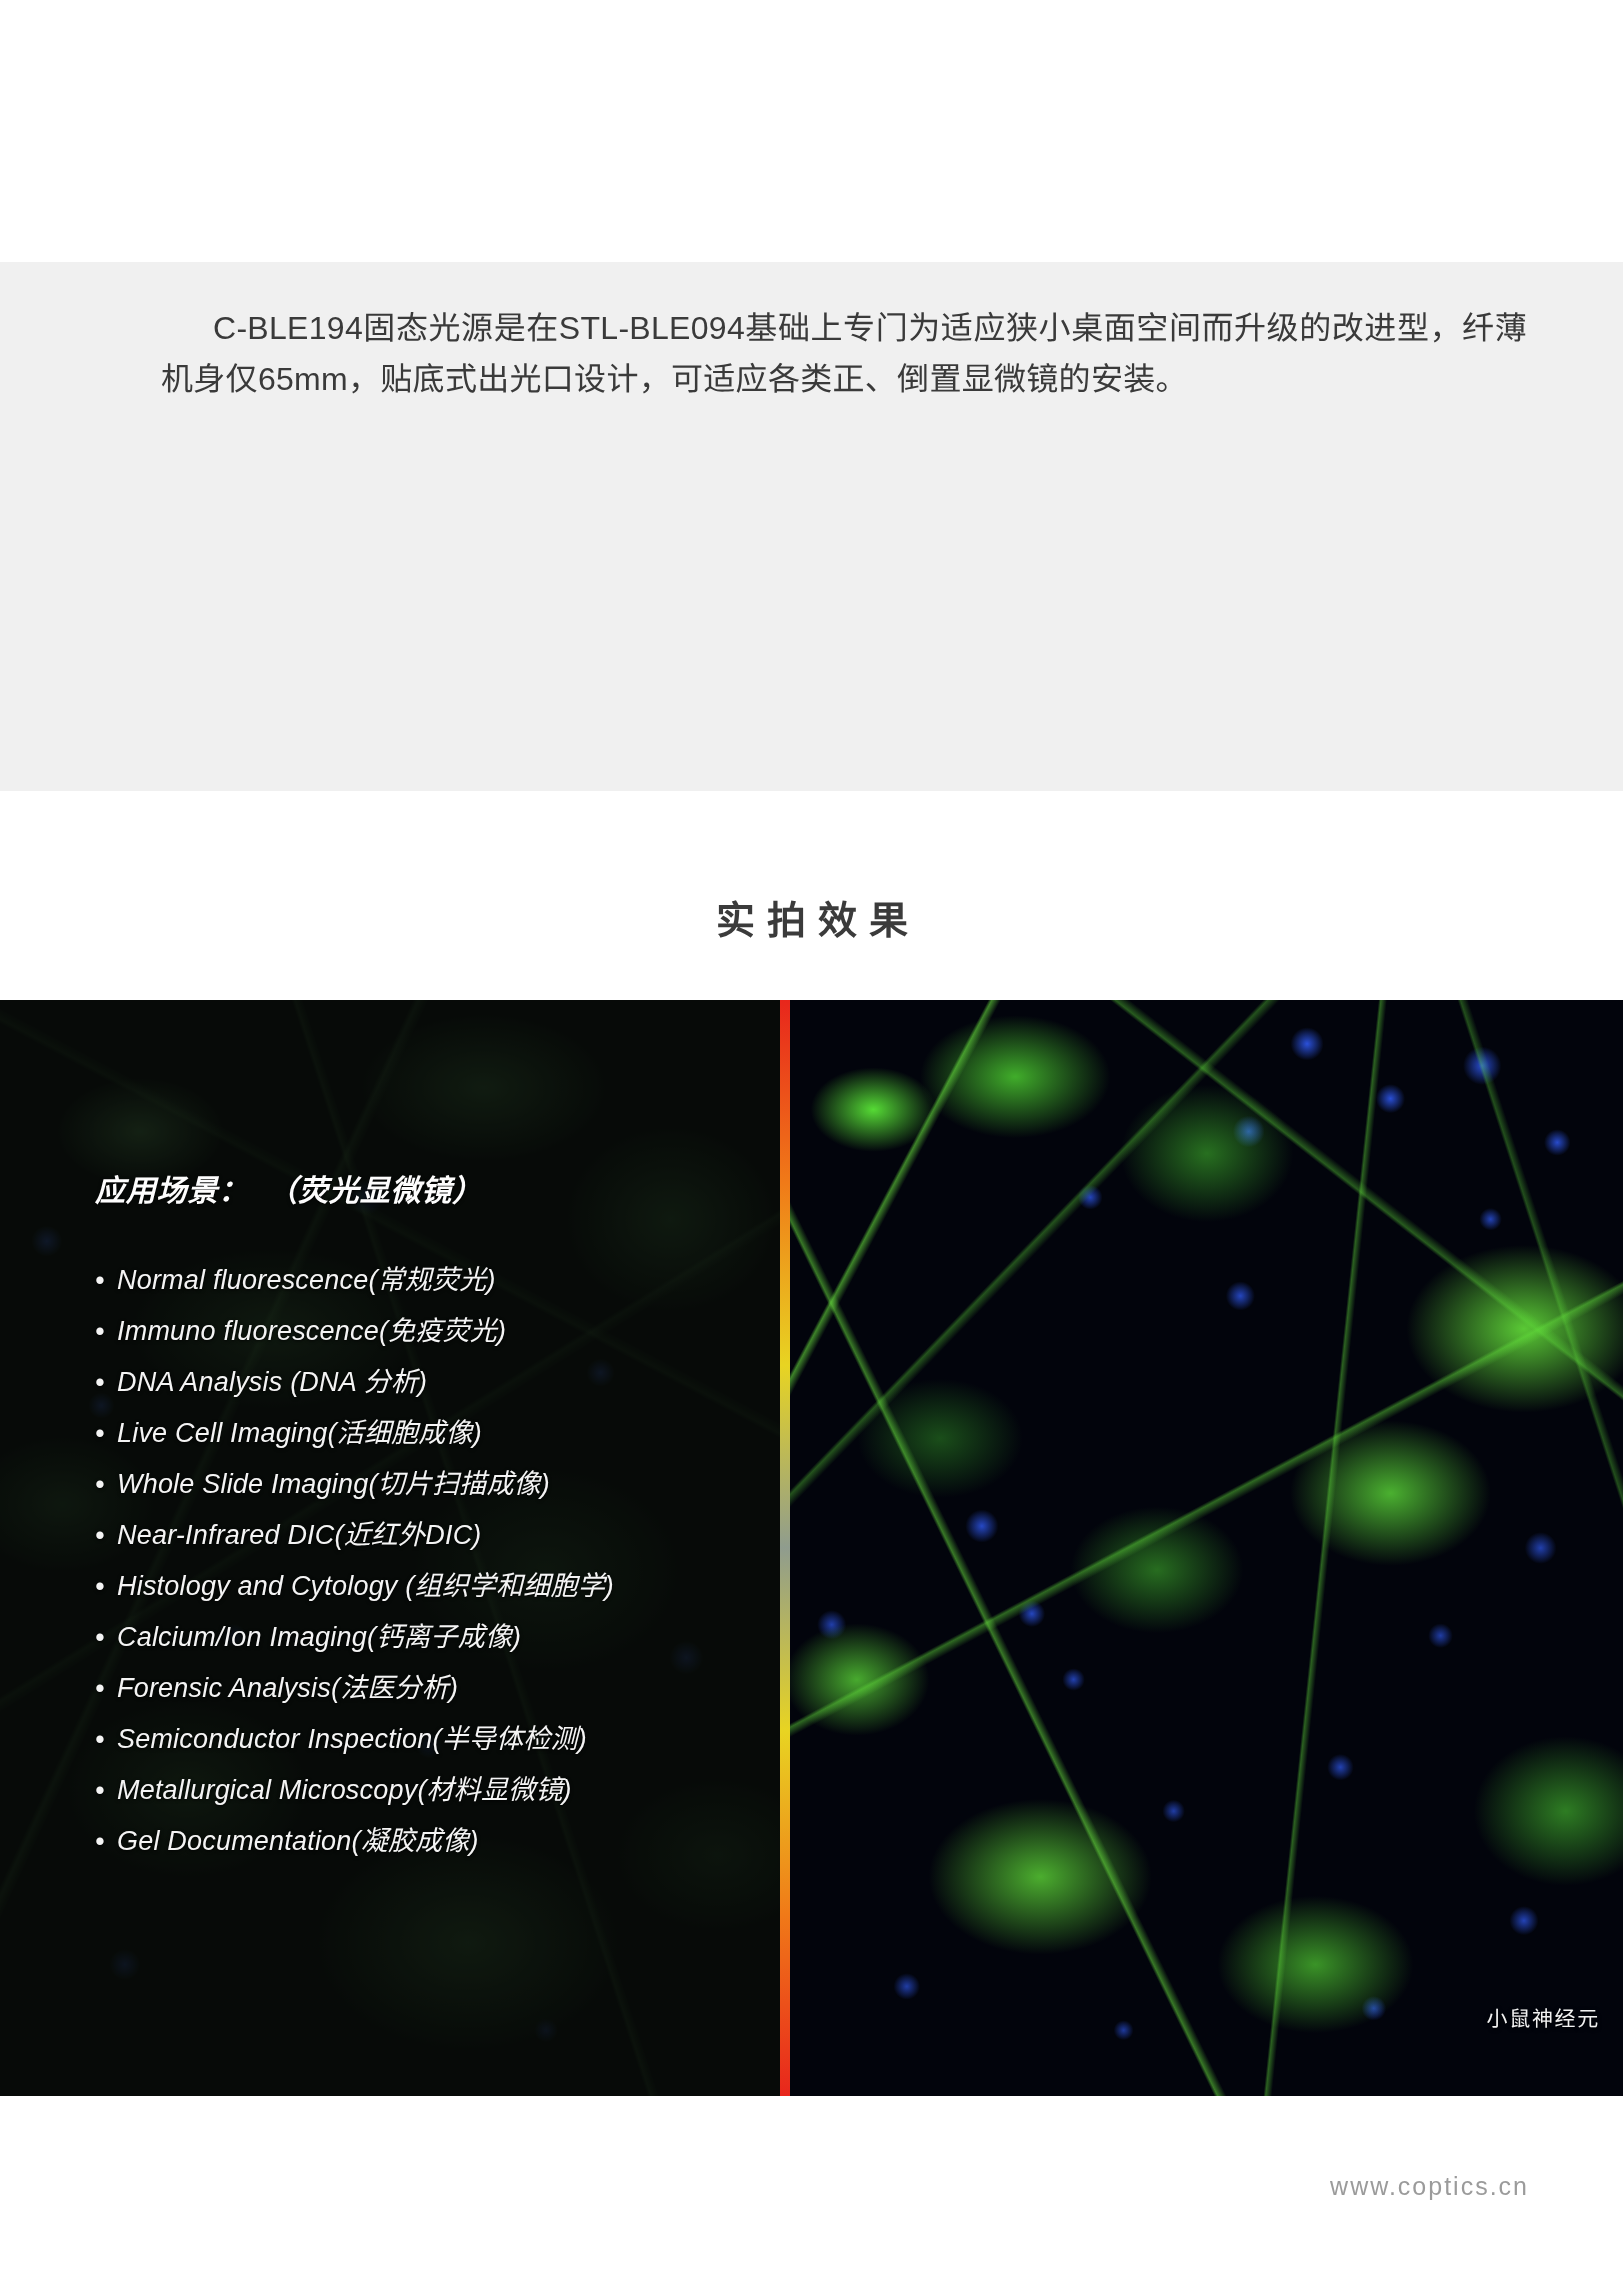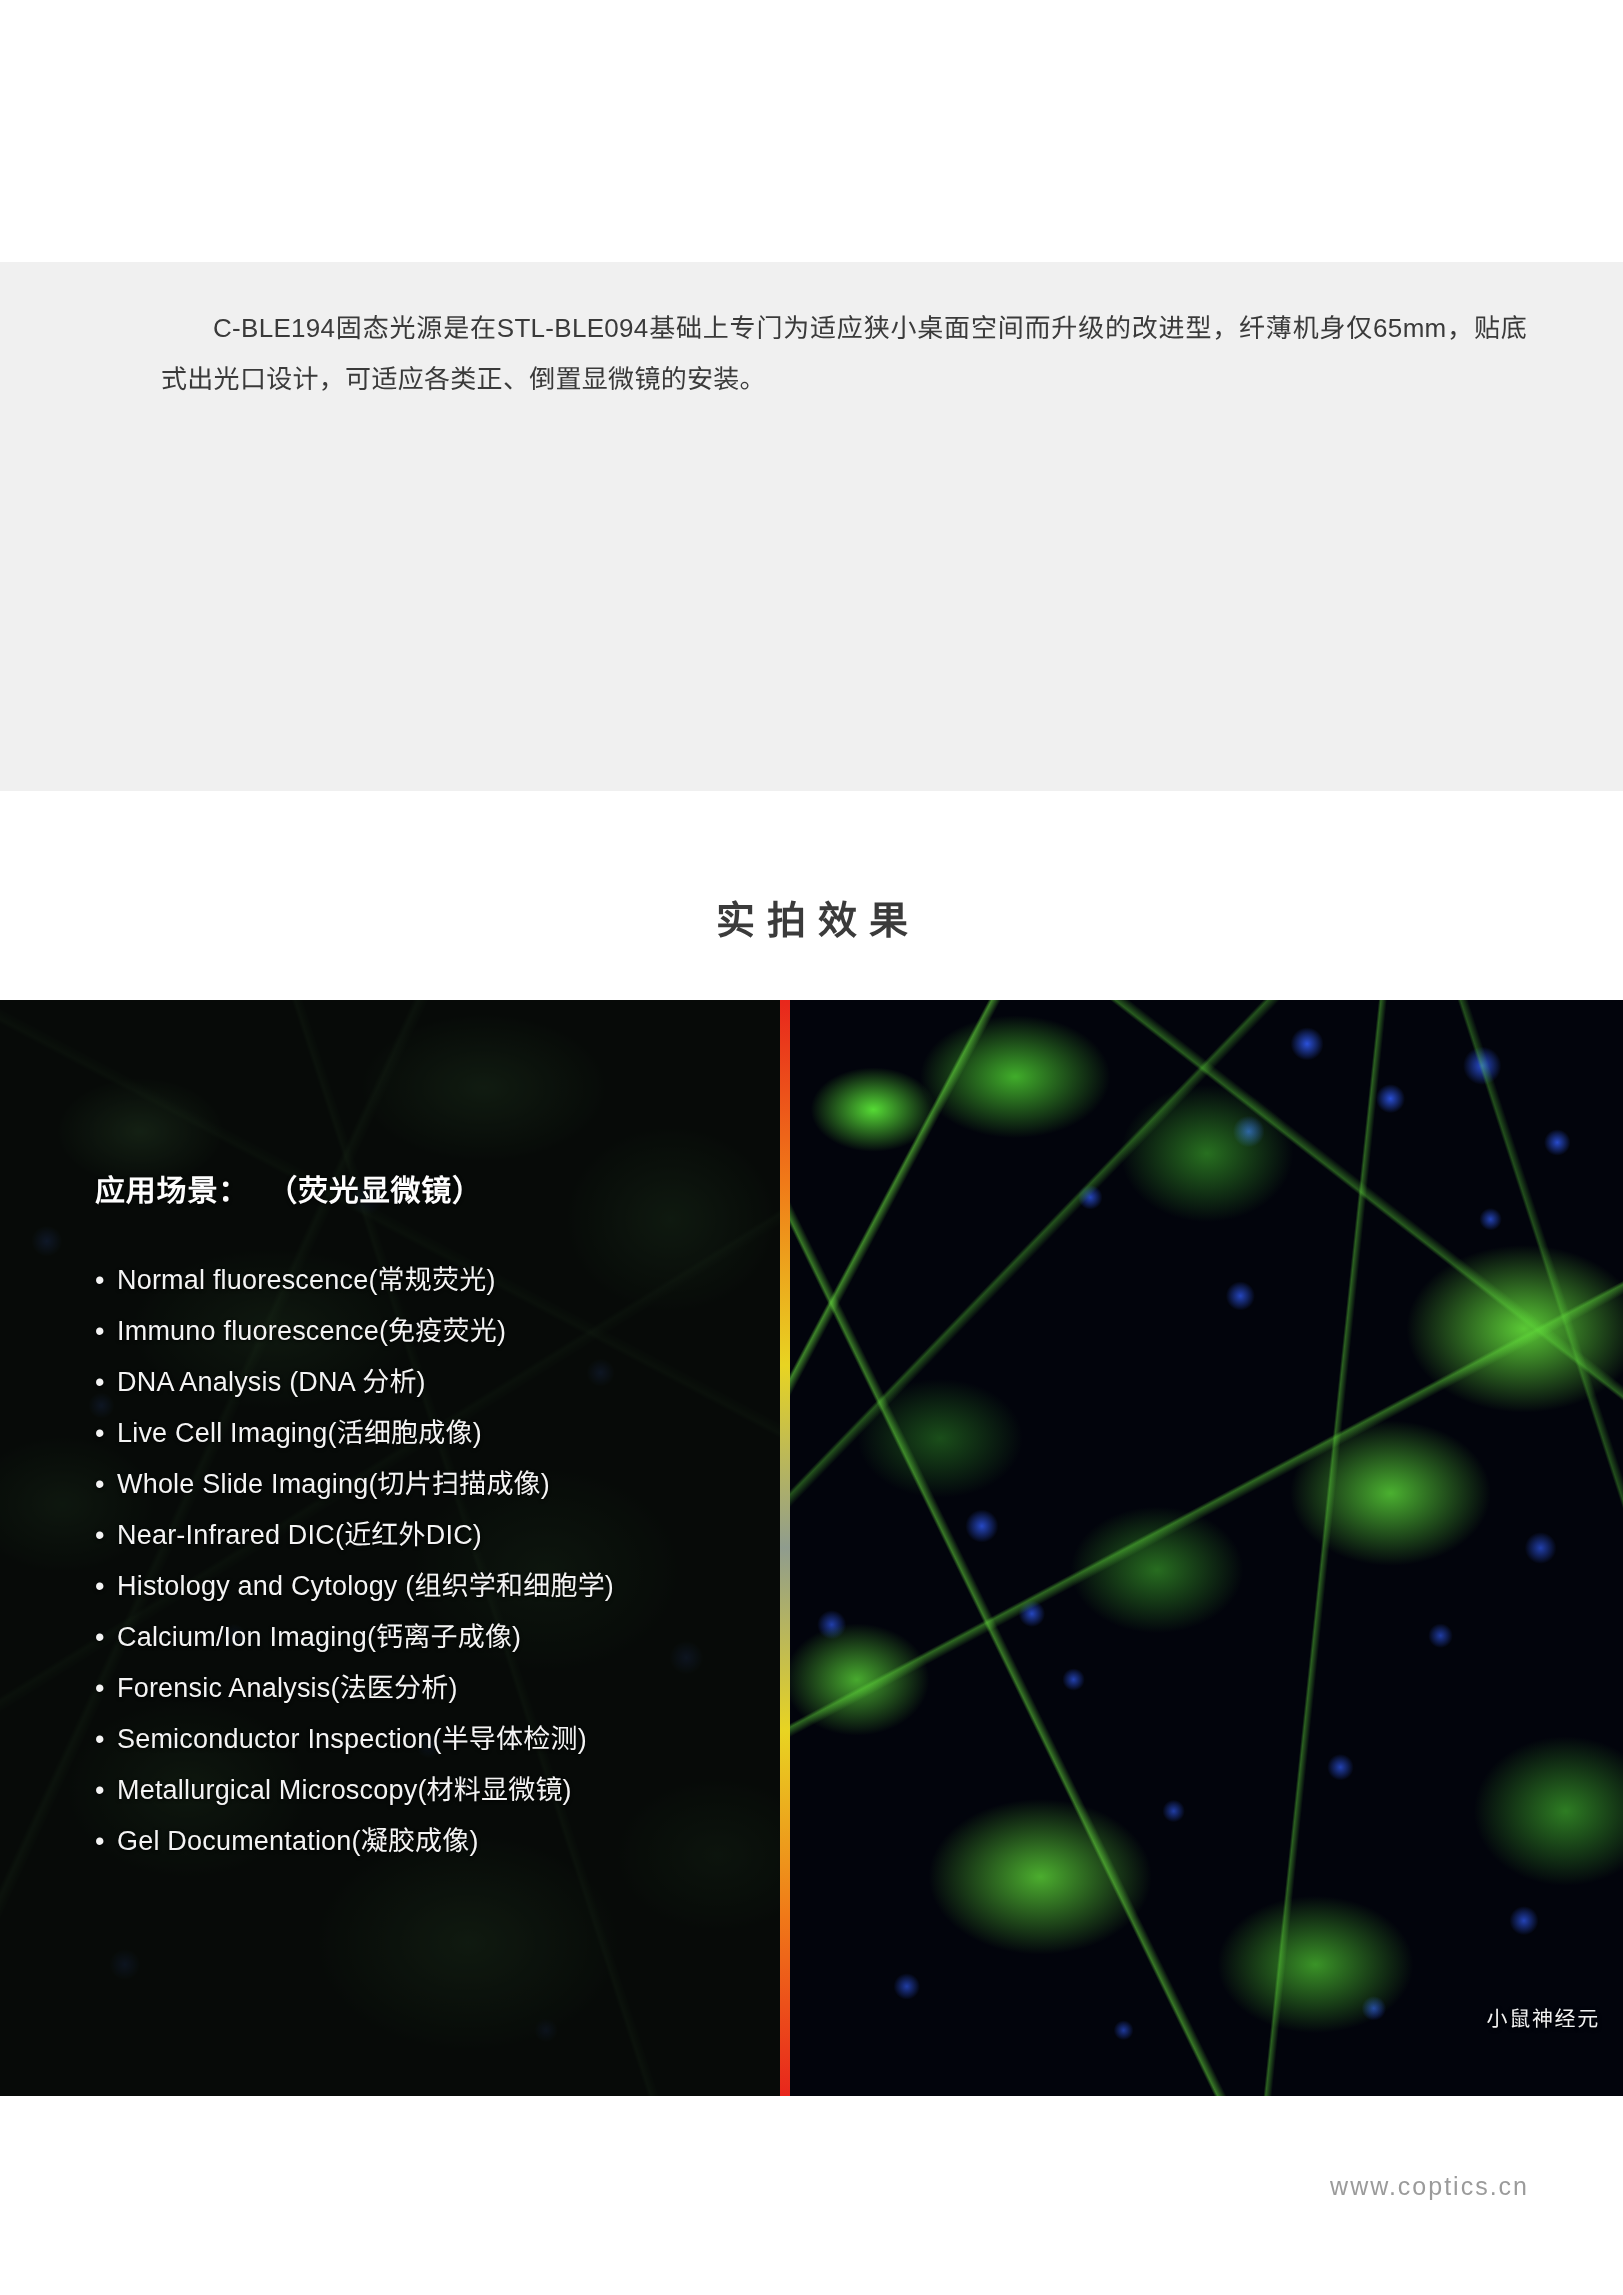--- a/index.html
+++ b/index.html
@@ -35,21 +35,21 @@
   }
   .desc-inner {
     position: absolute;
     left: 161px;
     top: 41px;
     width: 1366px;
   }
   .desc-para {
     margin: 0;
     color: #3a3a3a;
-    font-size: 26px;
+    font-size: 32px;
     line-height: 51px;
     letter-spacing: 0.3px;
     text-indent: 52px;
     text-align: justify;
     text-justify: inter-ideograph;
   }
   .desc-para + .desc-para { margin-top: 3.4px; }
 
   
   .section-title-wrap {
@@ -79,21 +79,21 @@
     height: 1096px;
     display: flex;
     overflow: hidden;
     background: #0b0f0c;
   }
 
   .panel {
     position: relative;
     overflow: hidden;
   }
-  .panel-left  { width: 780px; height: 100%; background: #14532d; }
+  .panel-left  { width: 780px; height: 100%; background: #14532d; font-style: italic; }
   .divider-bar { width: 10px; height: 100%; }
   .panel-right { width: 834px; height: 100%; background: #701a75; }
 
   
   .tex-left {
     position: absolute; inset: 0;
     background-color: #0a0e0a;
     background-image:
       radial-gradient(ellipse 118px 76px at 18% 12%, rgba(60,110,55,.55), transparent 70%),
       radial-gradient(ellipse 169px 101px at 62% 8%,  rgba(55,105,50,.45), transparent 72%),

